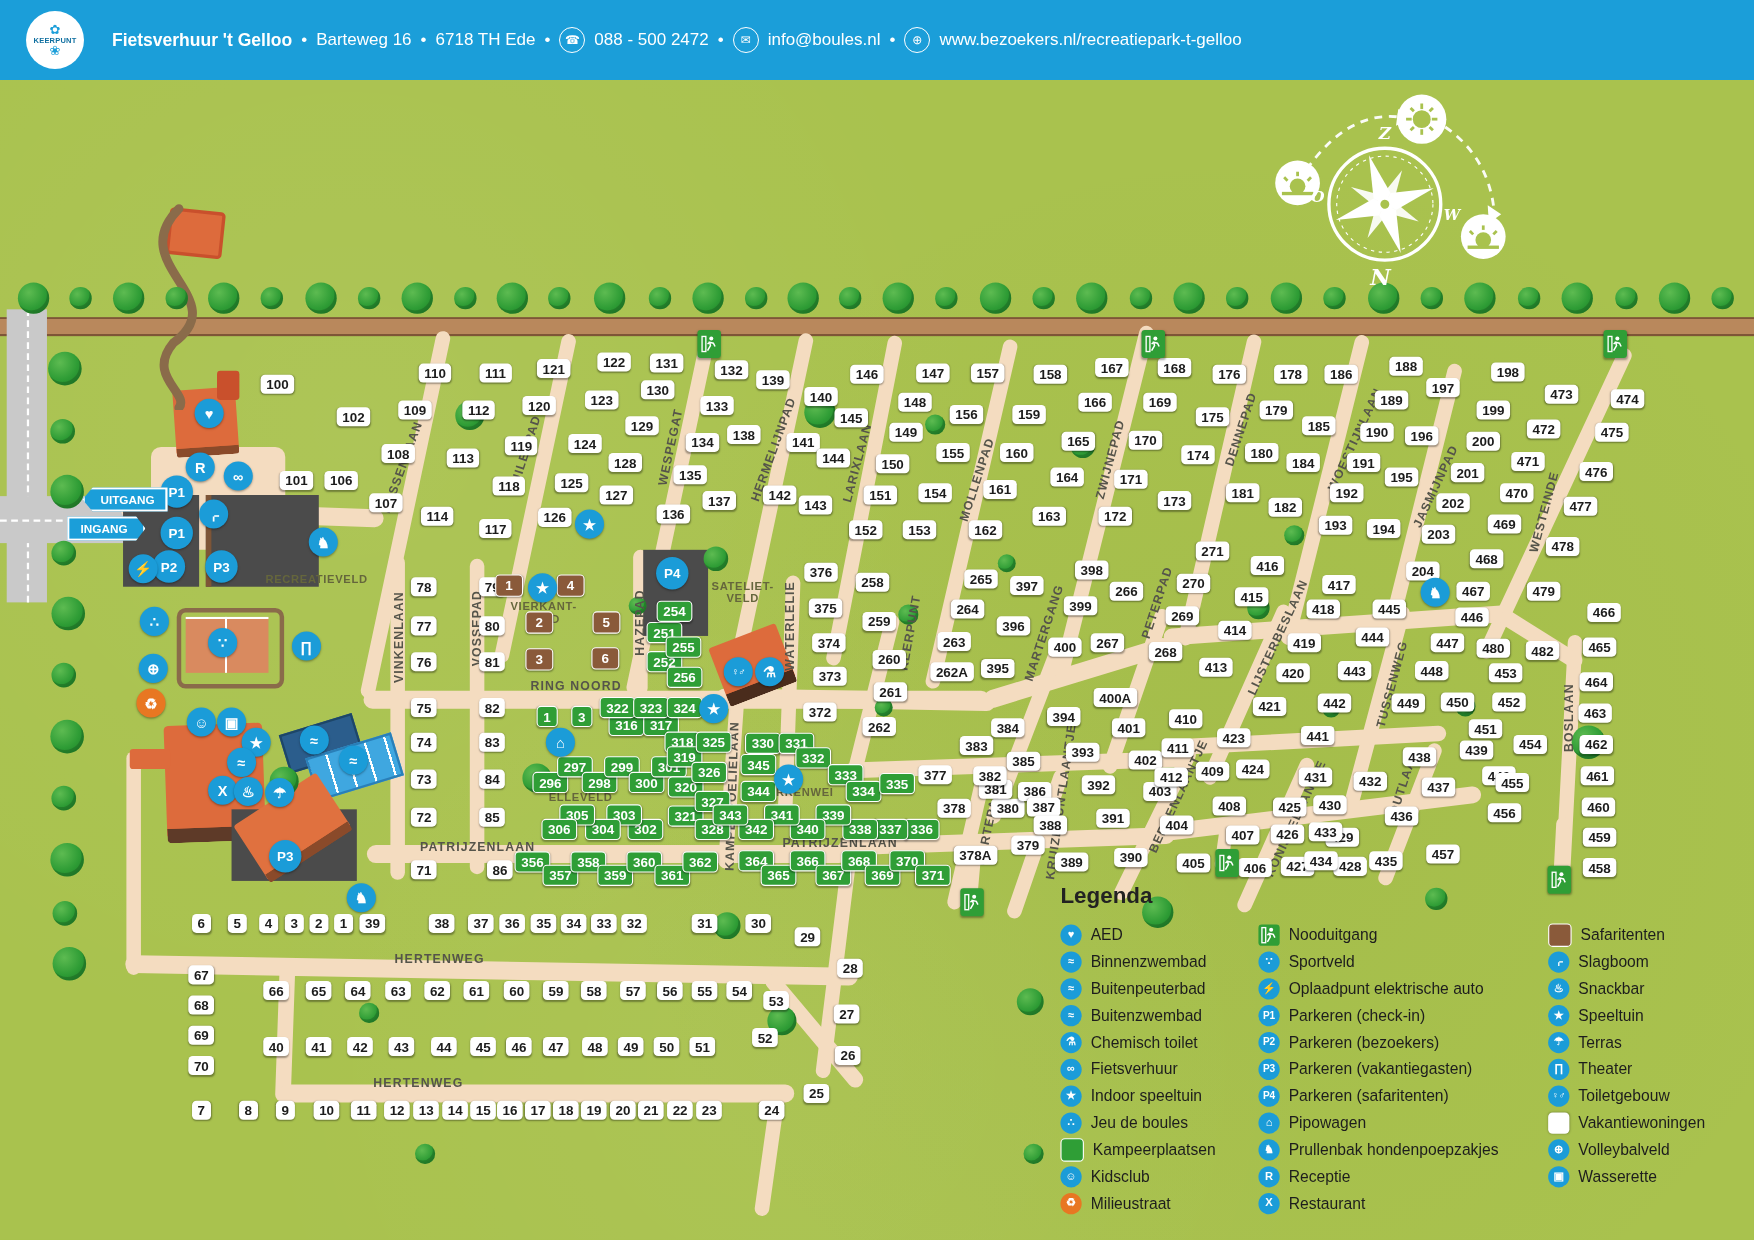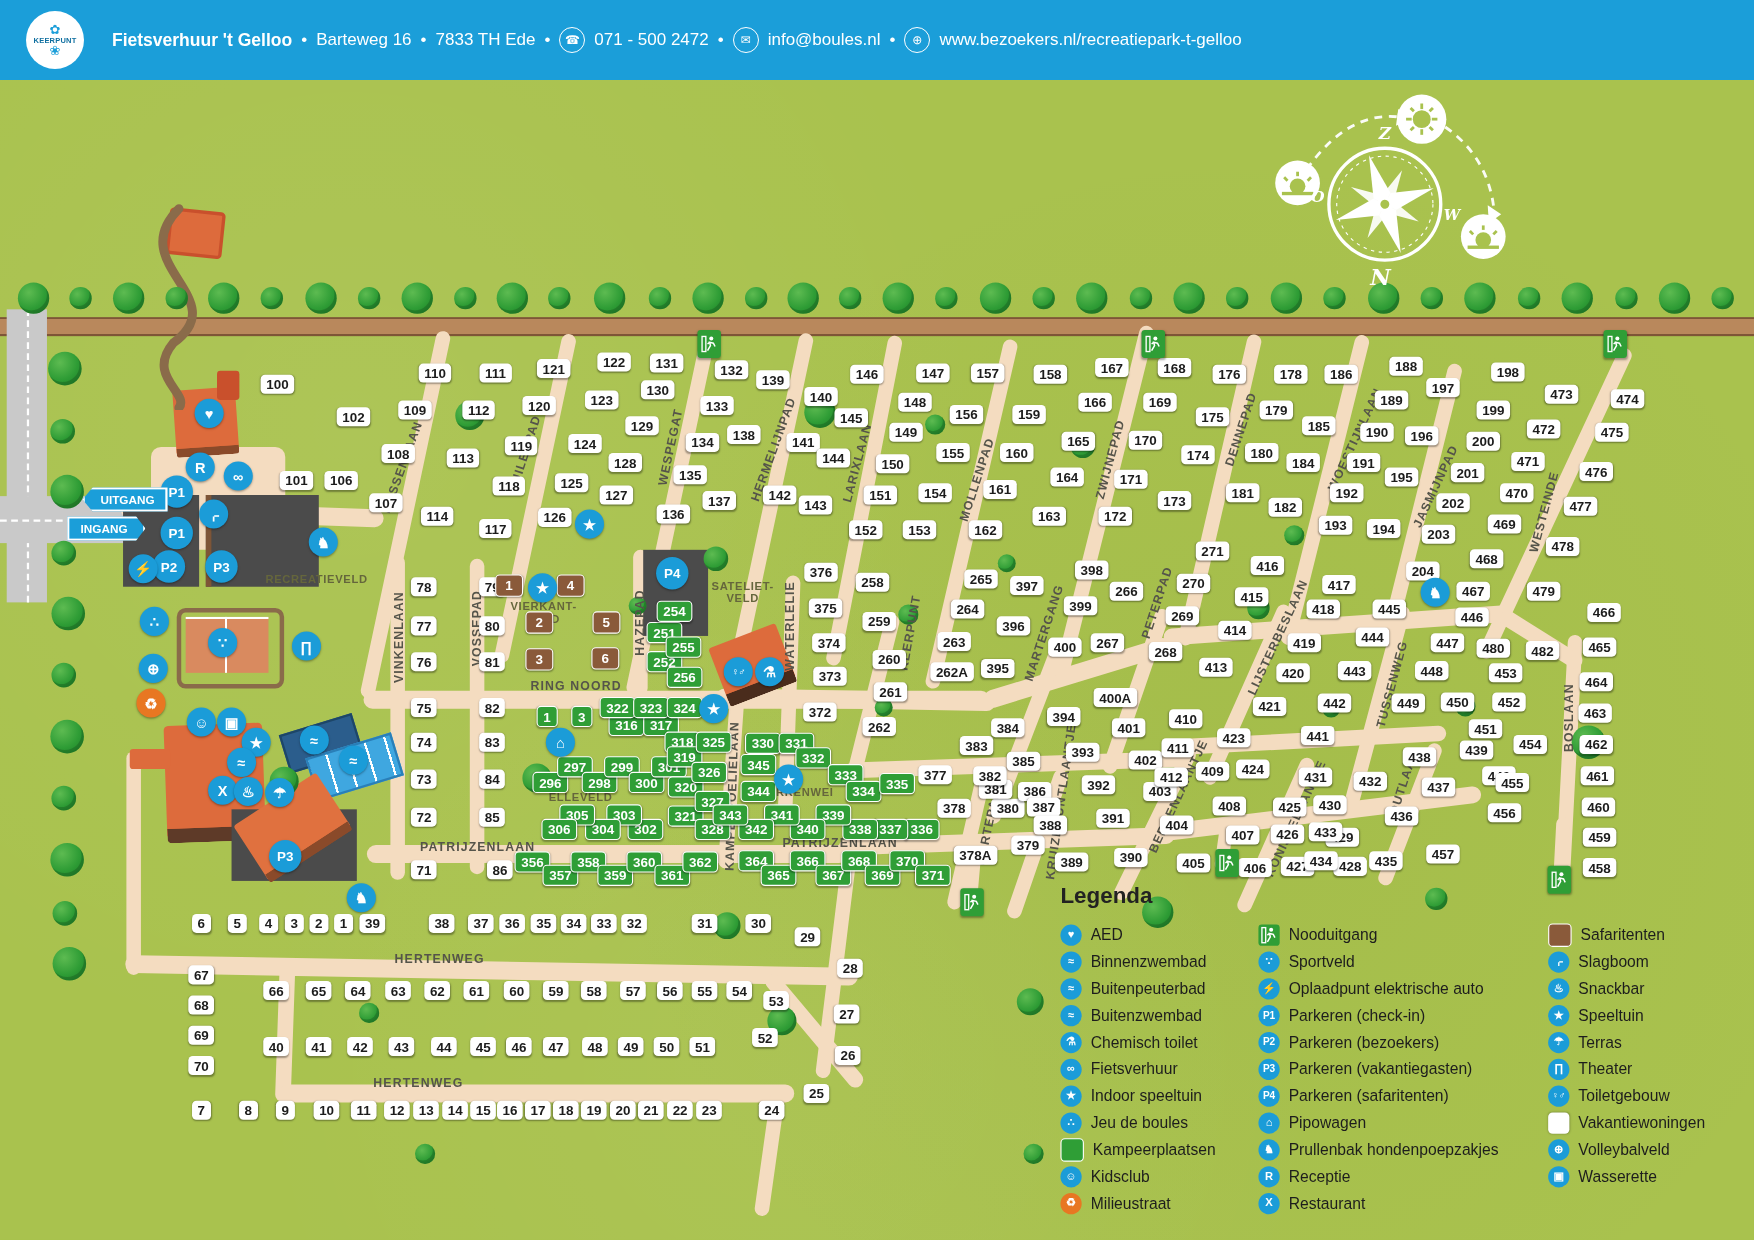--- a/index.html
+++ b/index.html
@@ -89,24 +89,24 @@
   <div id="logo">
     <span class="snow">✿</span>
     <span class="brand">KEERPUNT</span>
     <span class="snow">❀</span>
   </div>
   <div id="headline">
     <span class="t">Fietsverhuur 't Gelloo</span>
     <span>•</span>
     <span>Barteweg 16</span>
     <span>•</span>
-    <span>7833 TH Ede</span>
+    <span>6718 TH Ede</span>
     <span>•</span>
     <span class="hicon">☎</span>
-    <span>071 - 500 2472</span>
+    <span>088 - 500 2472</span>
     <span>•</span>
     <span class="hicon">✉</span>
     <span>info@boules.nl</span>
     <span>•</span>
     <span class="hicon">⊕</span>
     <span>www.bezoekers.nl/recreatiepark-t-gelloo</span>
   </div>
 </div>
 
 <div id="map">

